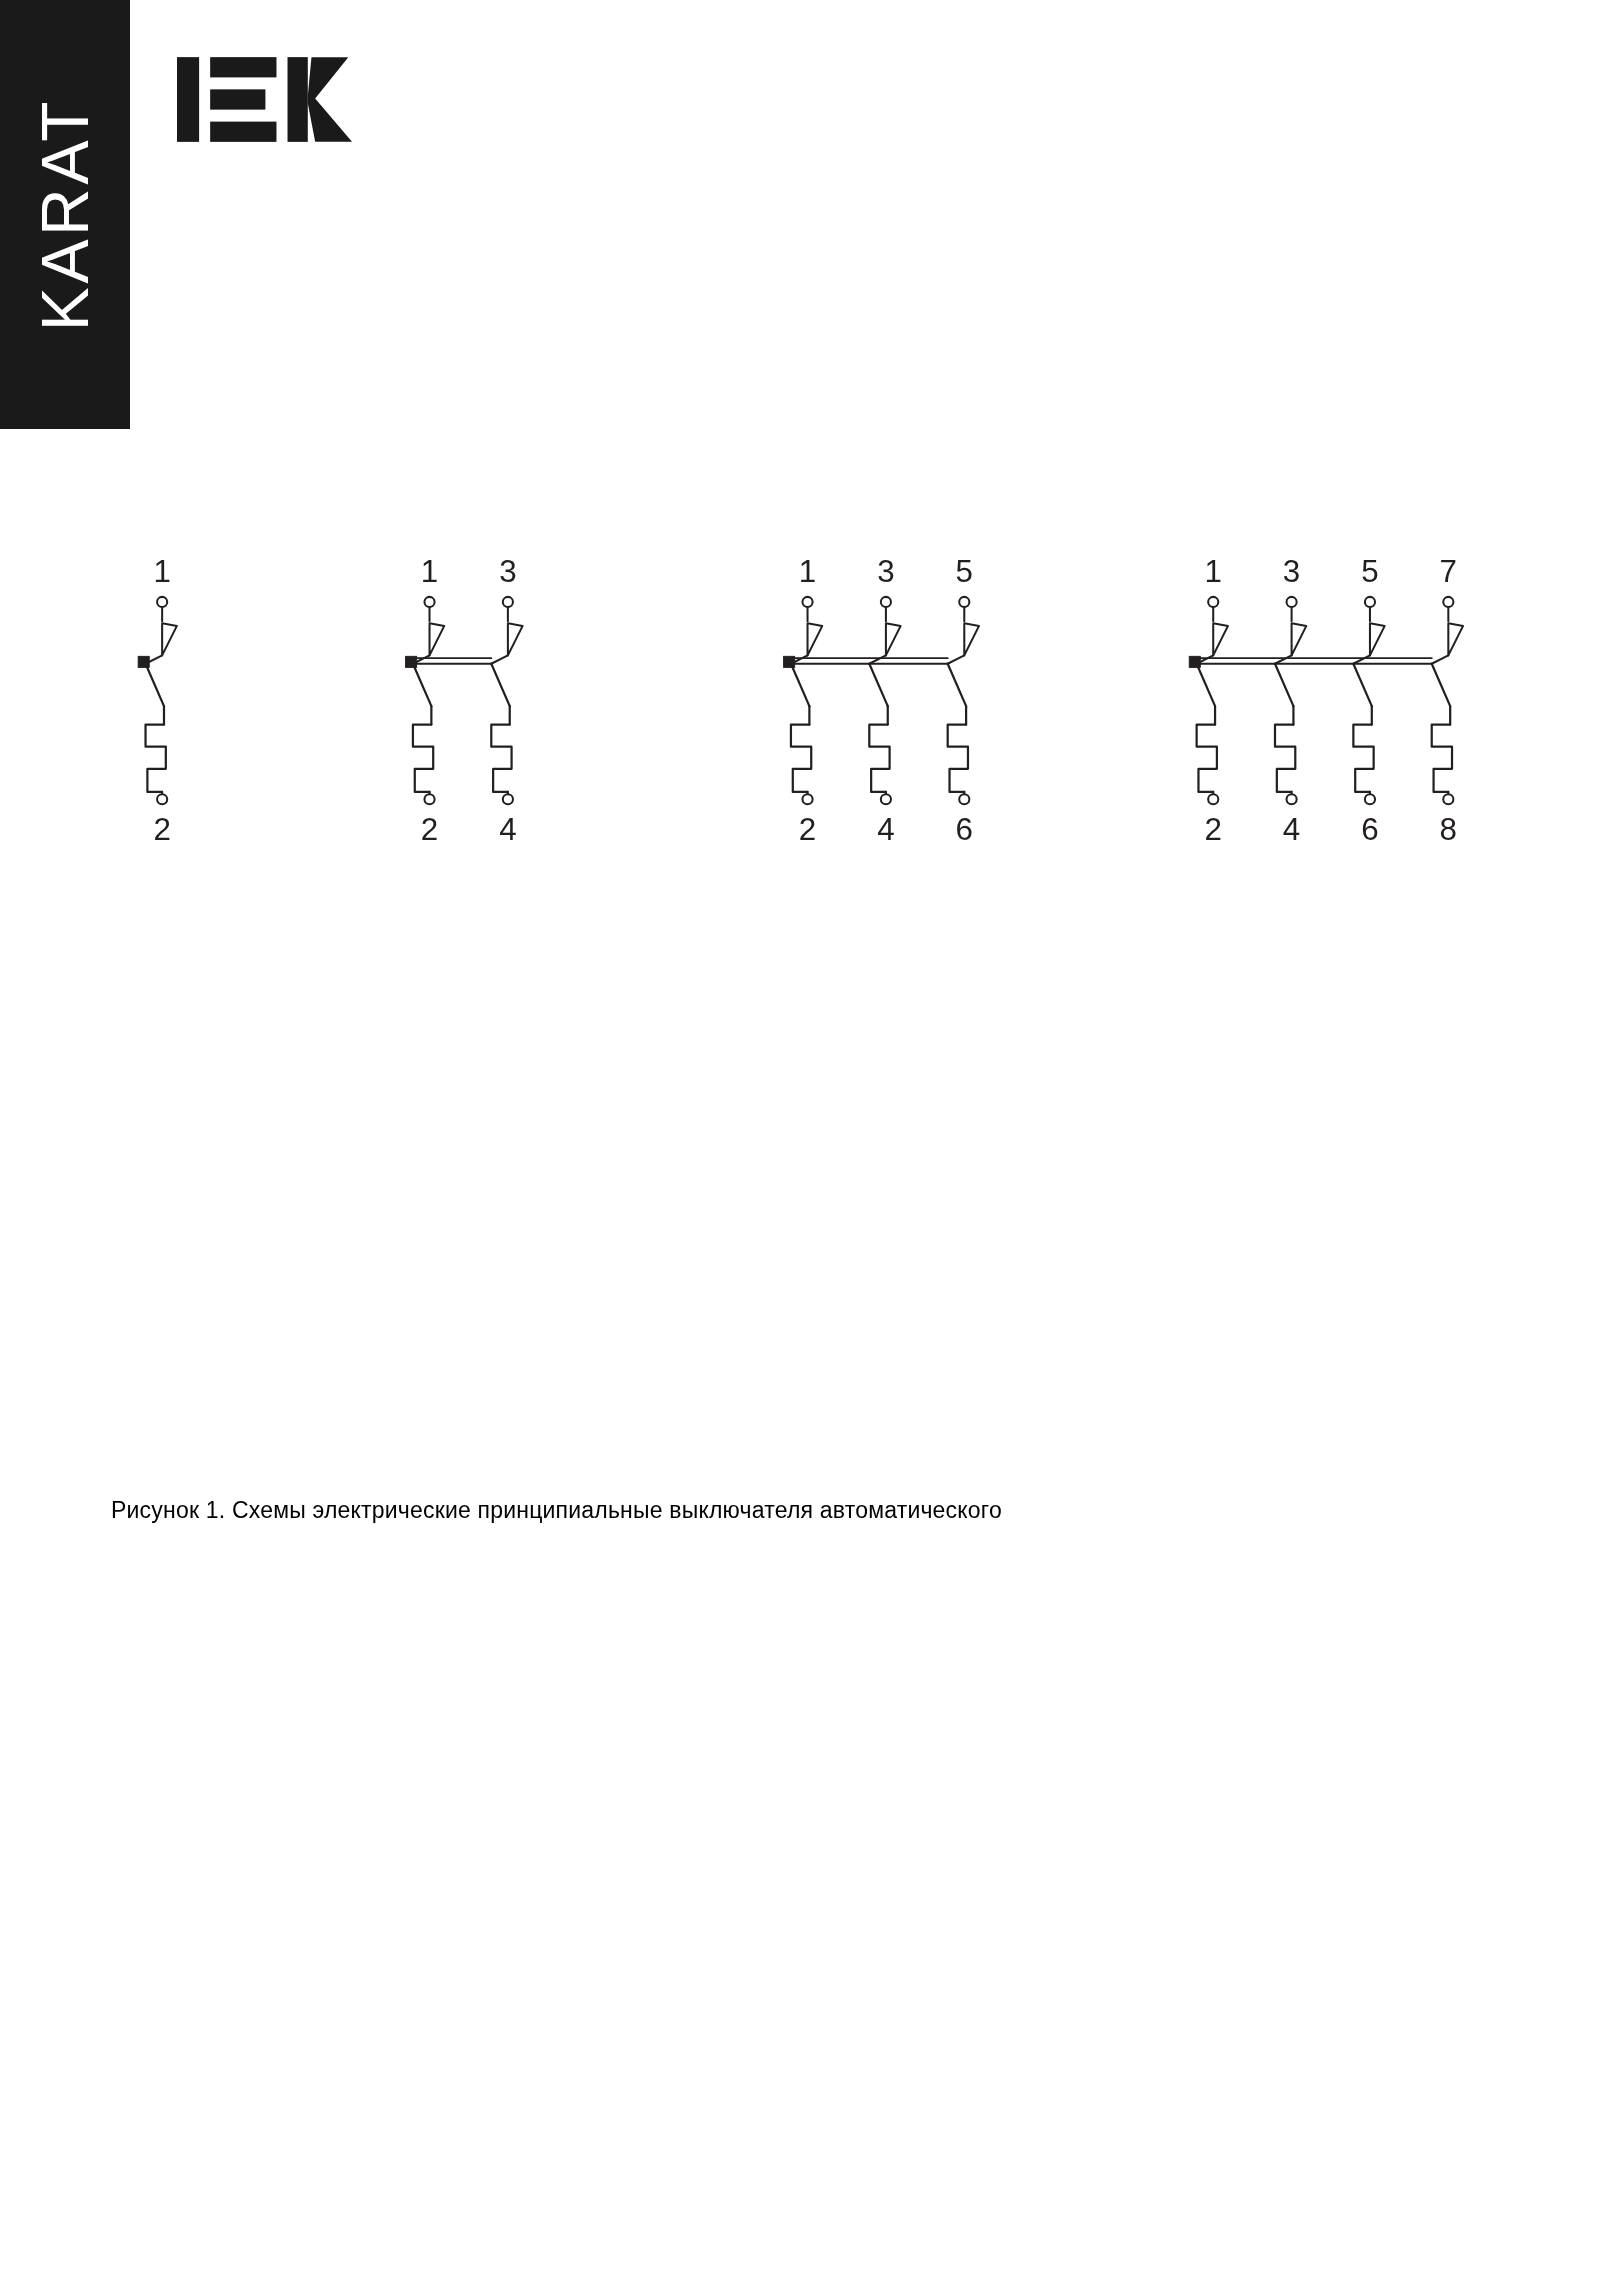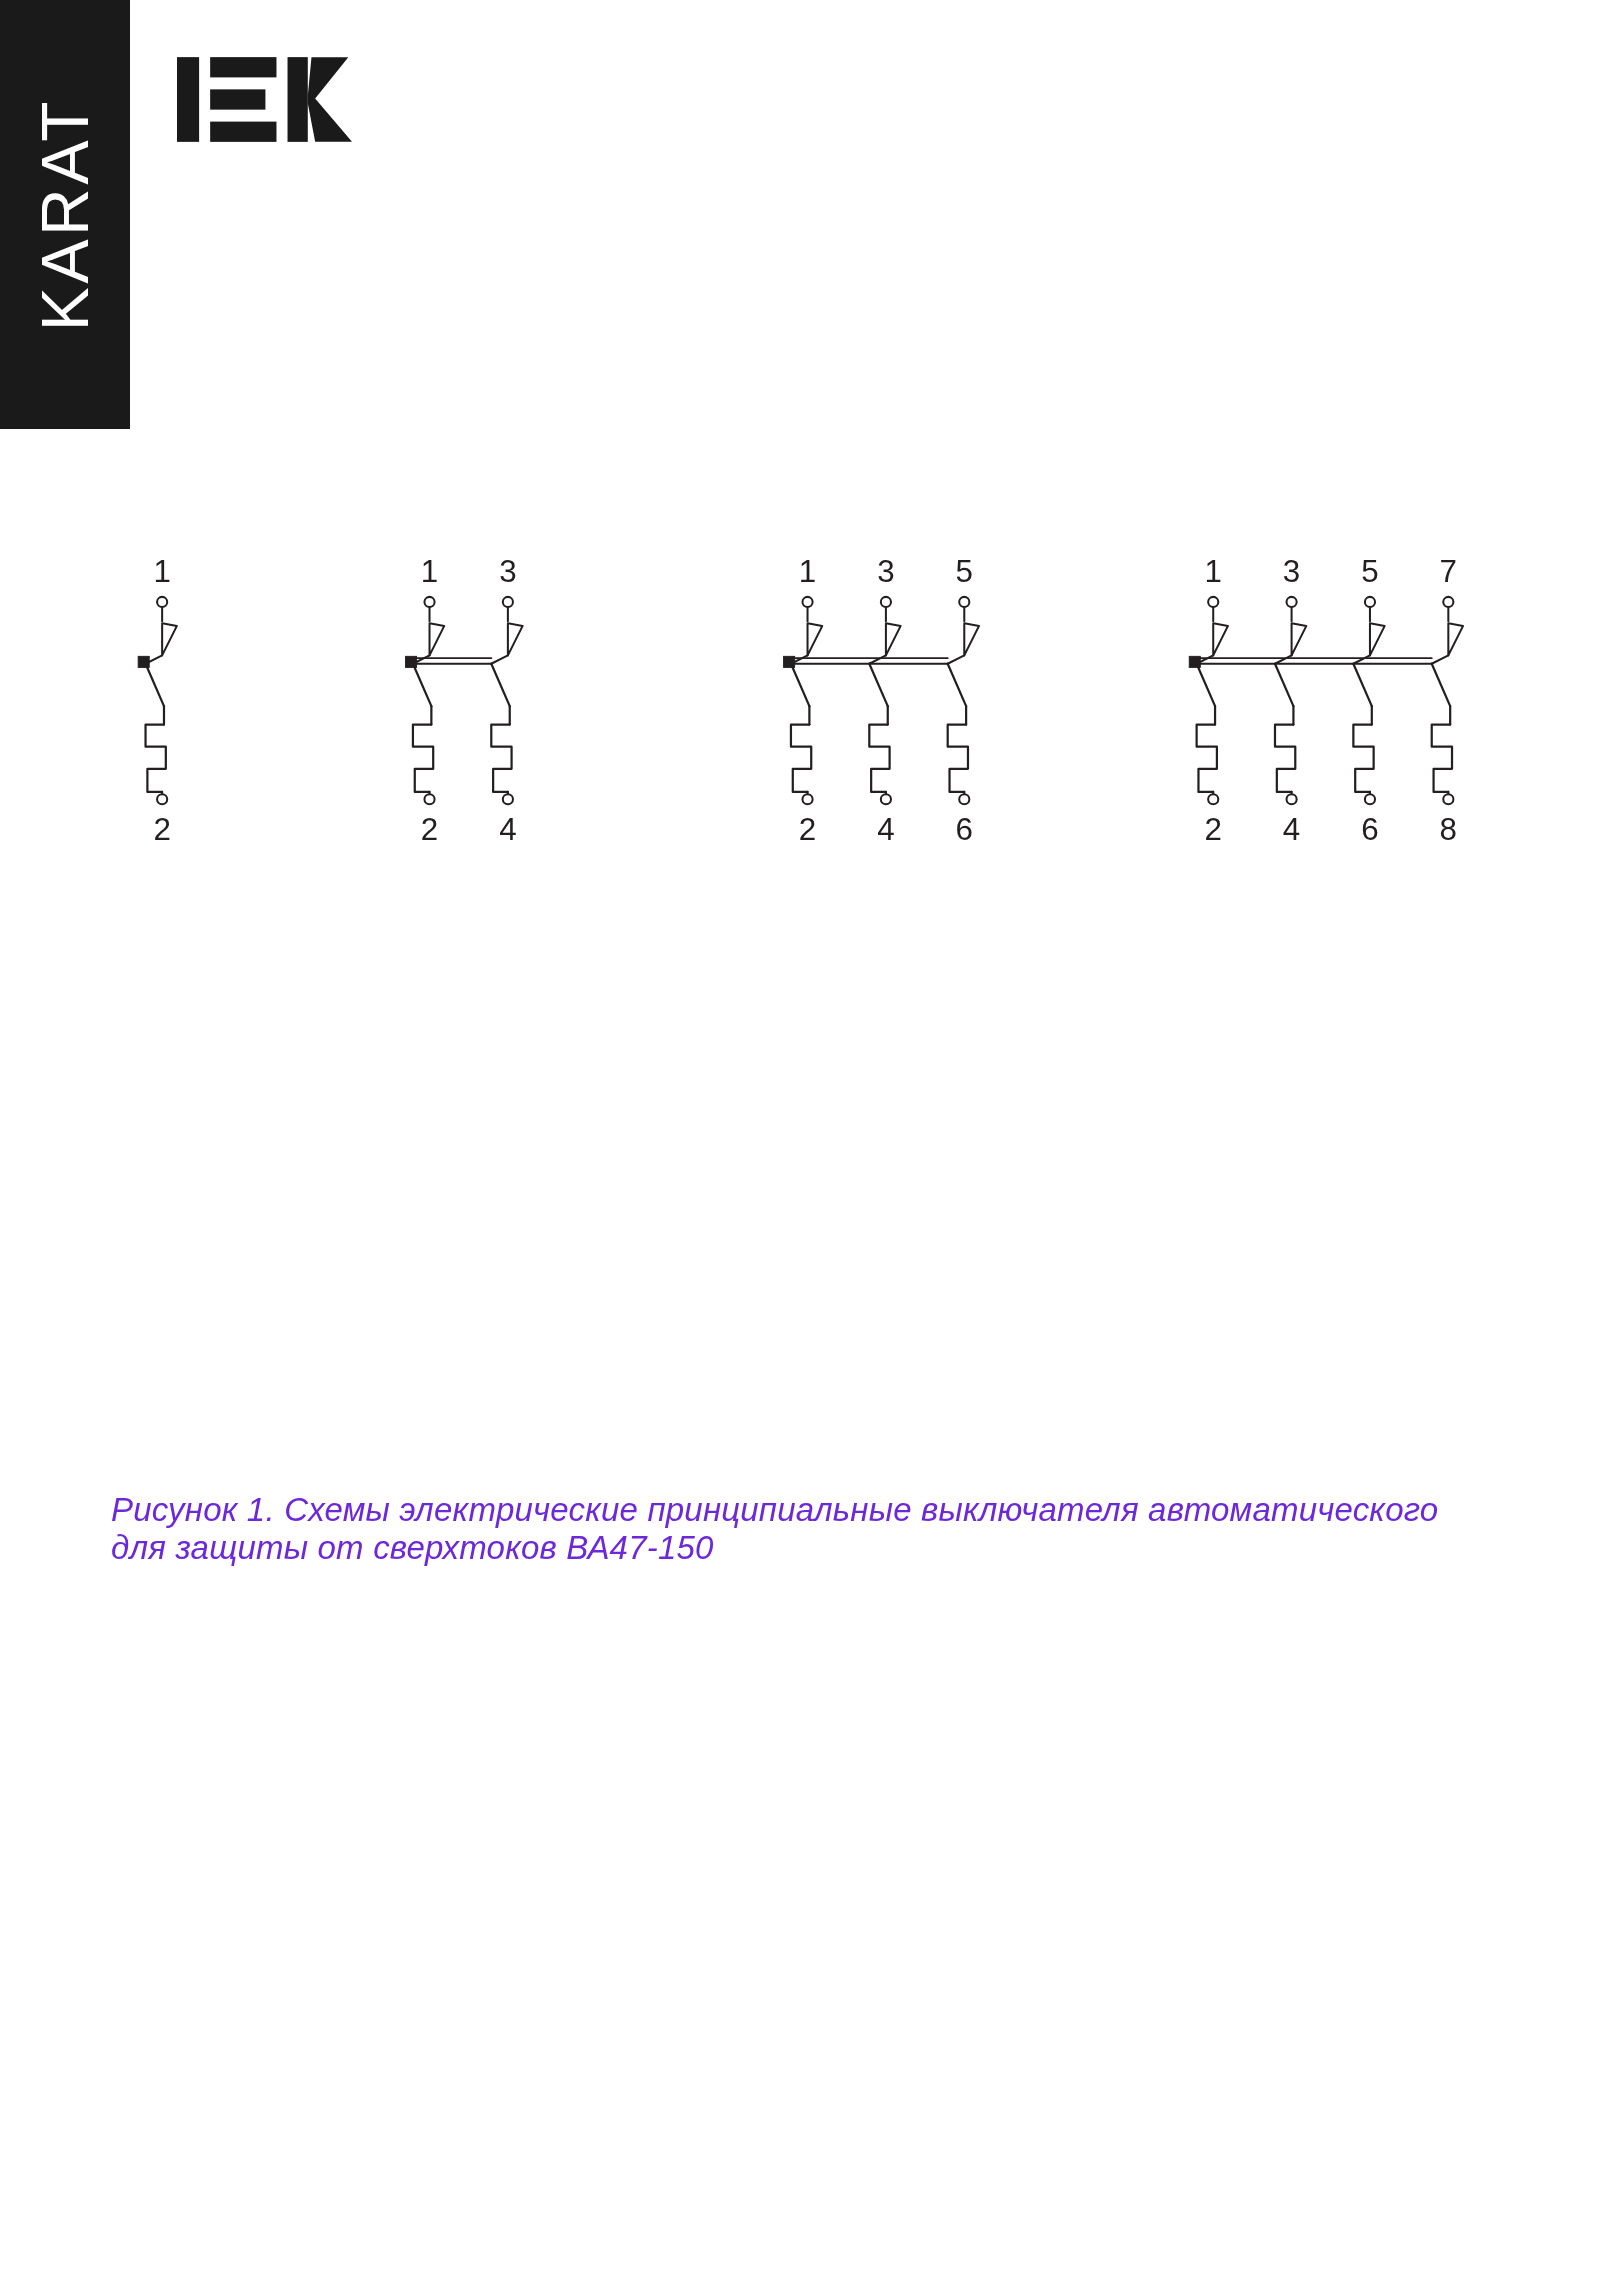--- a/index.html
+++ b/index.html
@@ -64,25 +64,24 @@
     width: 1616px;
     height: 461px;
   }
 
   
   .caption {
     position: absolute;
     left: 111px;
     top: 1491px;
     width: 1154px;
-    font-size: 33px;
+    font-size: 23px;
     line-height: 38px;
-    color: #6d28d9;
+    color: #000000;
     letter-spacing: 0.2px;
-    font-style: italic;
   }
   .caption-line {
     display: block;
     white-space: pre;
   }
 </style>
 </head>
 <body>
 
 <div class="page">
@@ -233,17 +232,16 @@
           <text x="1570" y="310" text-anchor="middle" font-family="&quot;Liberation Sans&quot;, sans-serif" font-size="34" fill="#231f20">8</text>
           <line x1="1297" y1="113" x2="1552" y2="113" stroke="#231f20" stroke-width="2" stroke-linecap="round"></line>
           <line x1="1297" y1="119" x2="1552" y2="119" stroke="#231f20" stroke-width="2" stroke-linecap="round"></line>
           <rect x="1289" y="111" width="12" height="12" fill="#231f20" stroke="#231f20" stroke-width="1"></rect>
         </g>
       </svg>
   </div>
 
   <div class="caption">
     <span class="caption-line">Рисунок 1. Схемы электрические принципиальные выключателя автоматического</span>
-    <span class="caption-line">для защиты от сверхтоков ВА47-150</span>
   </div>
 
 </div>
 
 
 </body></html>

